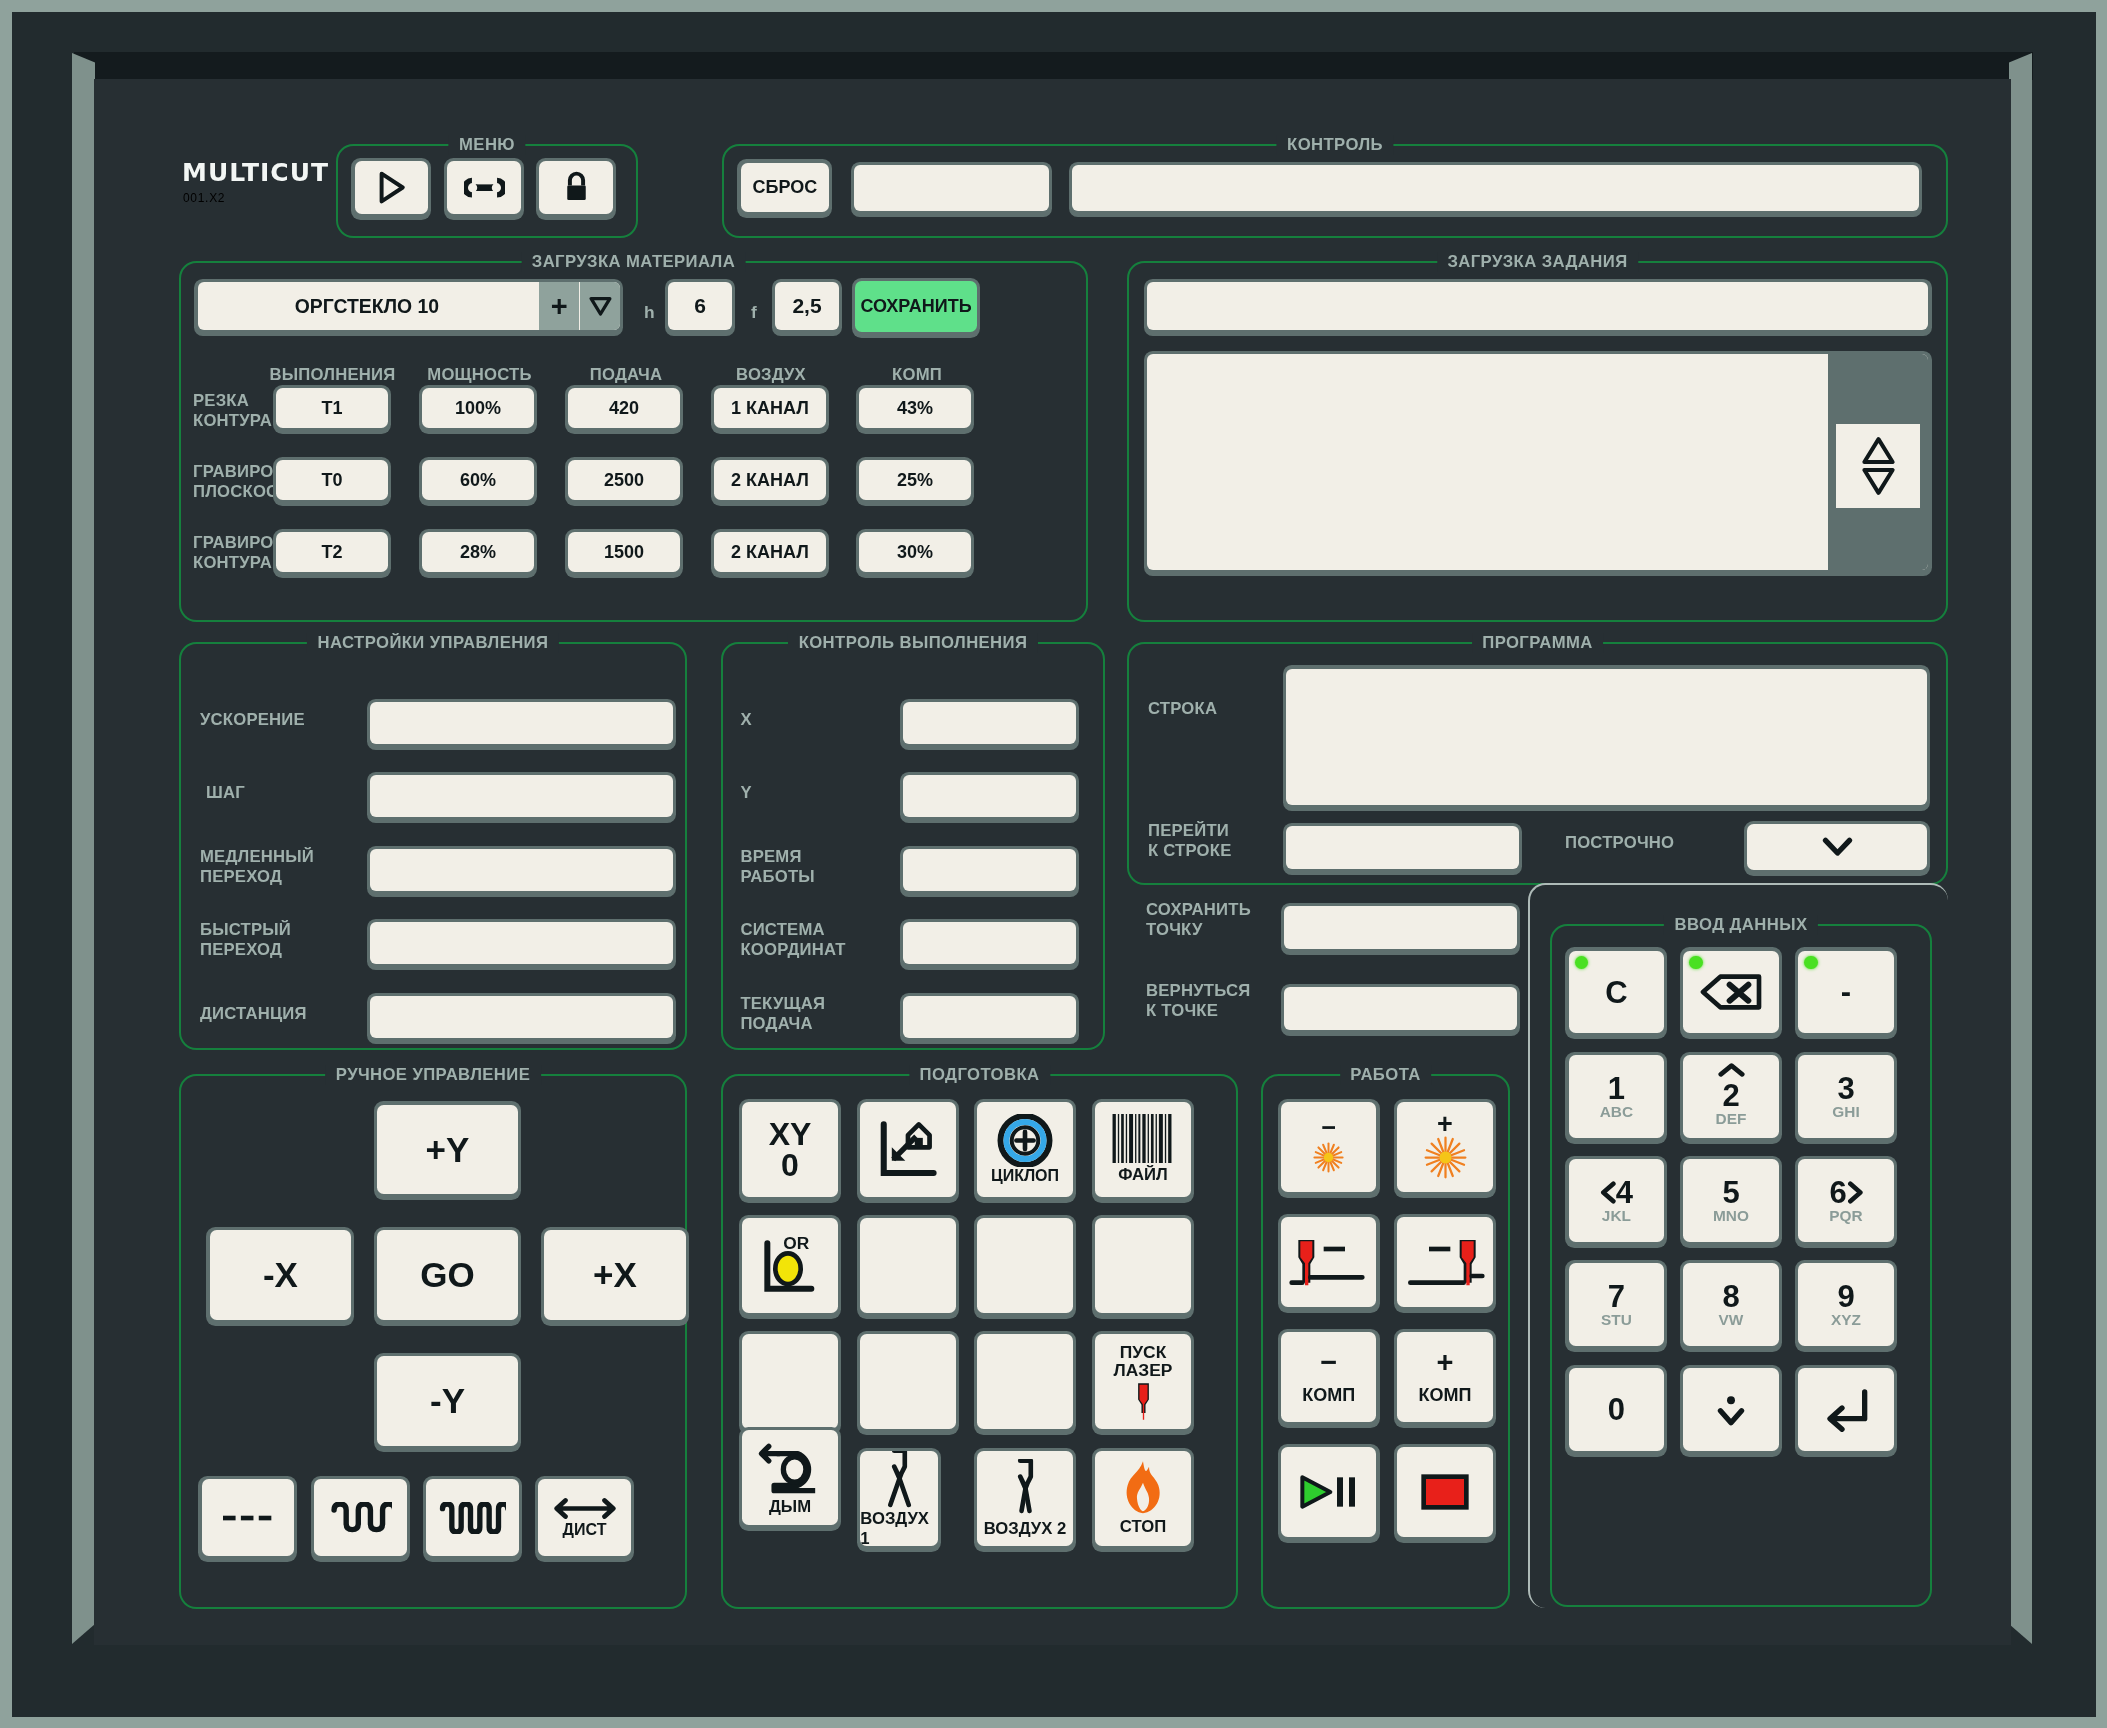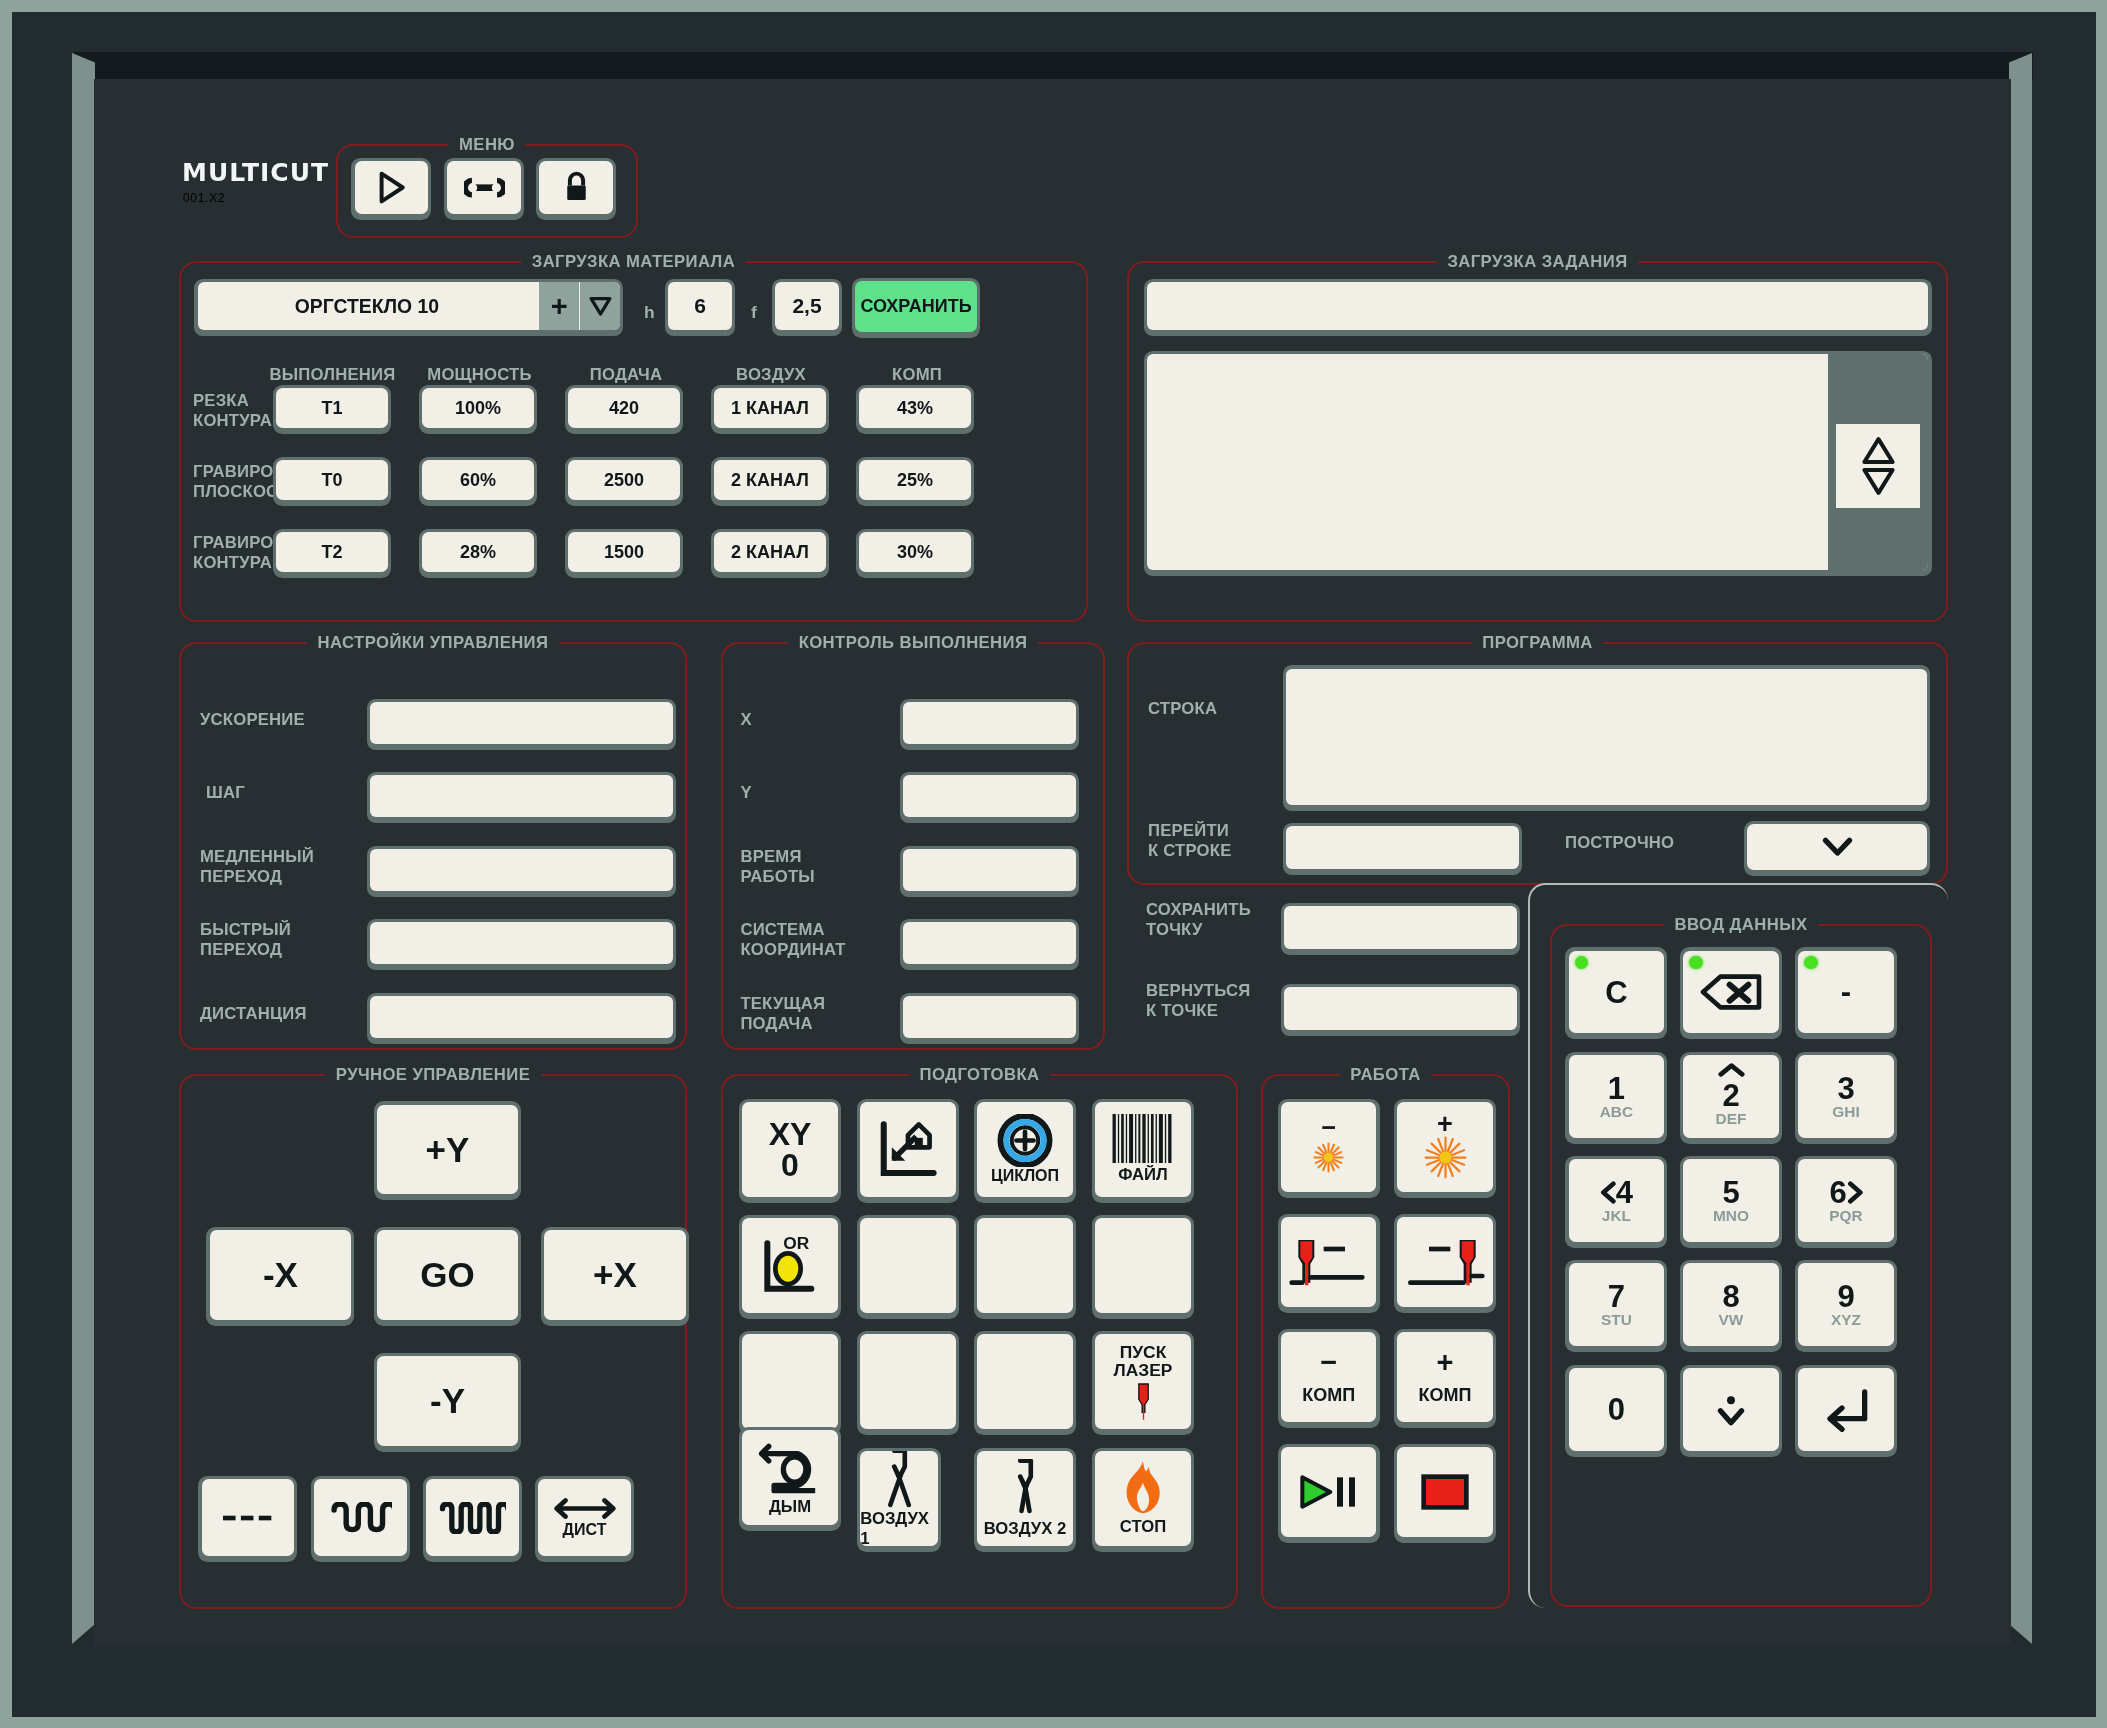--- a/index.html
+++ b/index.html
@@ -38,21 +38,21 @@
   }
   #panel-face {
     position: absolute; left: 94px; top: 79px;
     width: 1917px; height: 1566px;
     background: #272f33;
   }
 
   
   .grp {
     position: absolute;
-    border: 2px solid #7f1d1d;
+    border: 2px solid #15803d;
     border-radius: 17.4px;
   }
   .grp > .grp-title {
     position: absolute; top: -11.4px; left: 50%;
     transform: translateX(-50%);
     background: #272f33;
     padding: 0 10.7px;
     color: #9fb0ac;
     font-size: 16.7px;
     font-weight: bold;
@@ -173,20 +173,34 @@
         <span>
           <svg width="27" height="33" viewBox="0 0 40 50">
             <path d="M10 22 L10 14 A10 10 0 0 1 30 14 L30 22" fill="none" stroke="#10181a" stroke-width="6"></path>
             <rect x="6" y="22" width="28" height="22" rx="2" fill="#10181a"></rect>
           </svg>
         </span>
       </div>
     </div>
   </div>
 
+  <div class="grp" style="left:722px; top:144px; width:1226px; height:94px;">
+    <div class="grp-title">КОНТРОЛЬ</div>
+    <div class="key" style="left:13.4px; top:13.4px; width:95px; height:59px;">
+      <div class="cap">
+          <span class="keytxt">СБРОС</span>
+        </div>
+    </div>
+    <div class="fld" style="left:127px; top:16px; width:201px; height:55px;">
+      <div class="inner"></div>
+    </div>
+    <div class="fld" style="left:345px; top:16px; width:853px; height:55px;">
+      <div class="inner"></div>
+    </div>
+  </div>
 
   <div class="grp" style="left:179px; top:261px; width:909px; height:361px;">
     <div class="grp-title">ЗАГРУЗКА МАТЕРИАЛА</div>
 
     <div class="fld" style="left:13.4px; top:16px; width:429px; height:57px;">
       <div class="inner" style="justify-content:flex-start; position:relative;">
         <span style="position:absolute; left:0; right:84px; text-align:center; font-size:19.4px;">ОРГСТЕКЛО 10</span>
         <span style="position:absolute; right:41px; top:0; bottom:0; width:40px; background:#8fa29c; display:flex; align-items:center; justify-content:center; font-size:29px;">+</span>
         <span style="position:absolute; right:0px; top:0; bottom:0; width:40px; background:#8fa29c; display:flex; align-items:center; justify-content:center; border-radius:0 6px 6px 0;">
           <svg width="23" height="20" viewBox="0 0 34 30">

